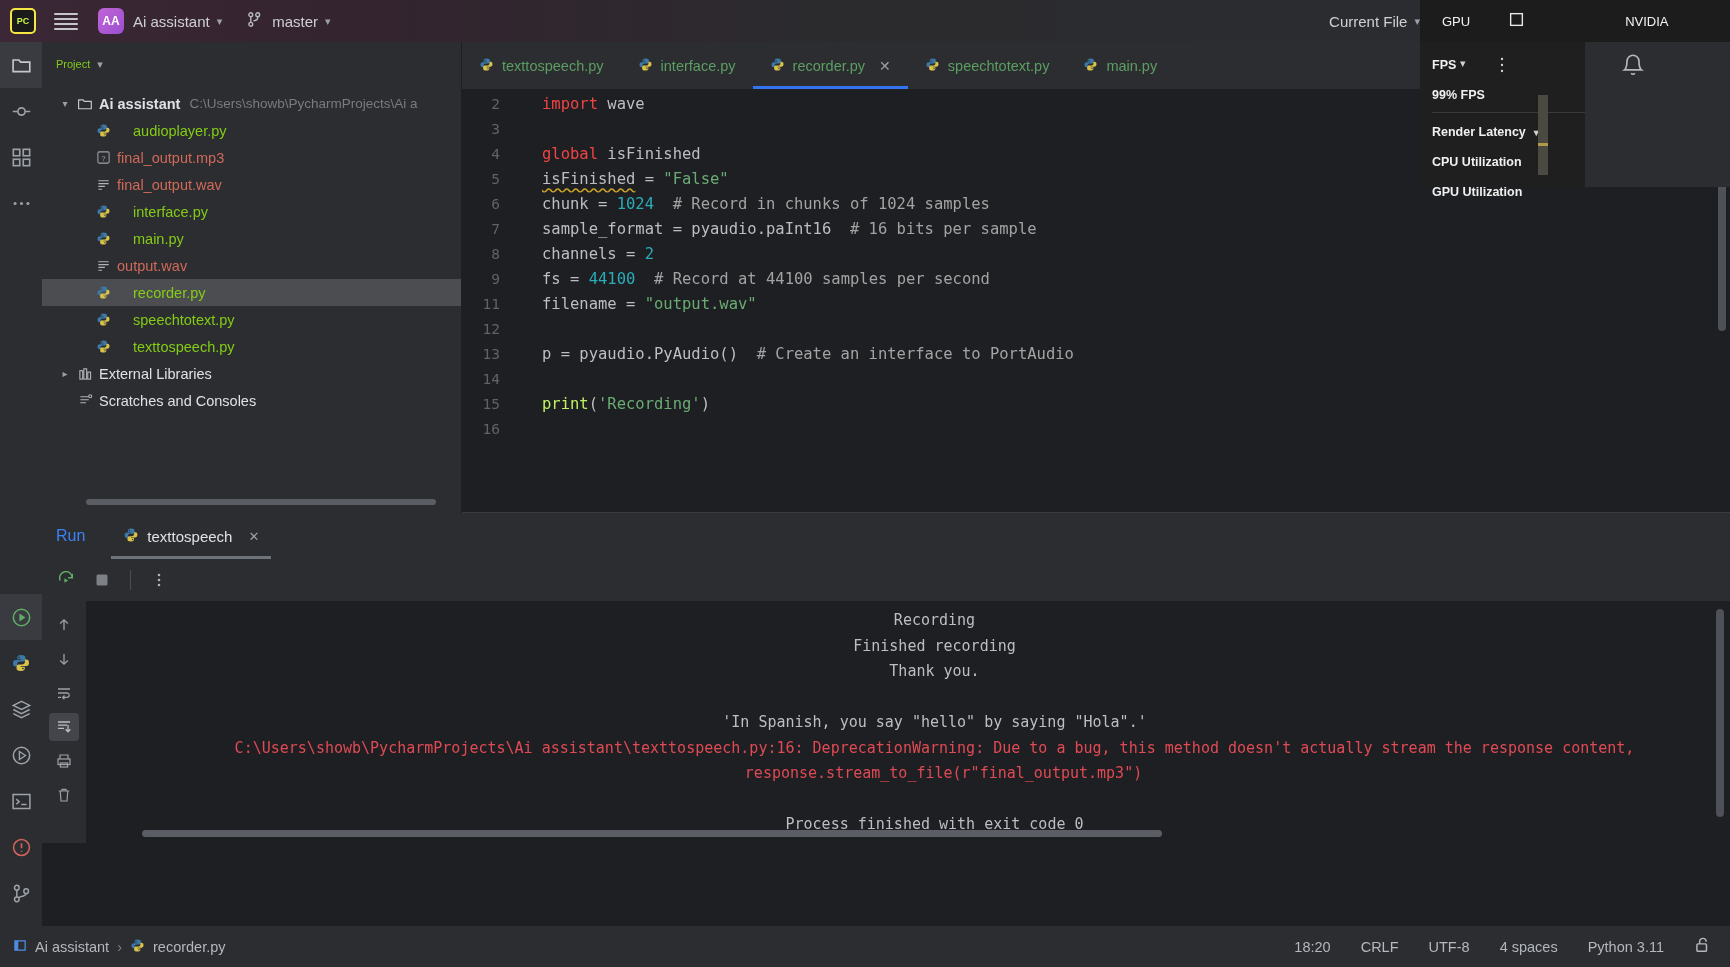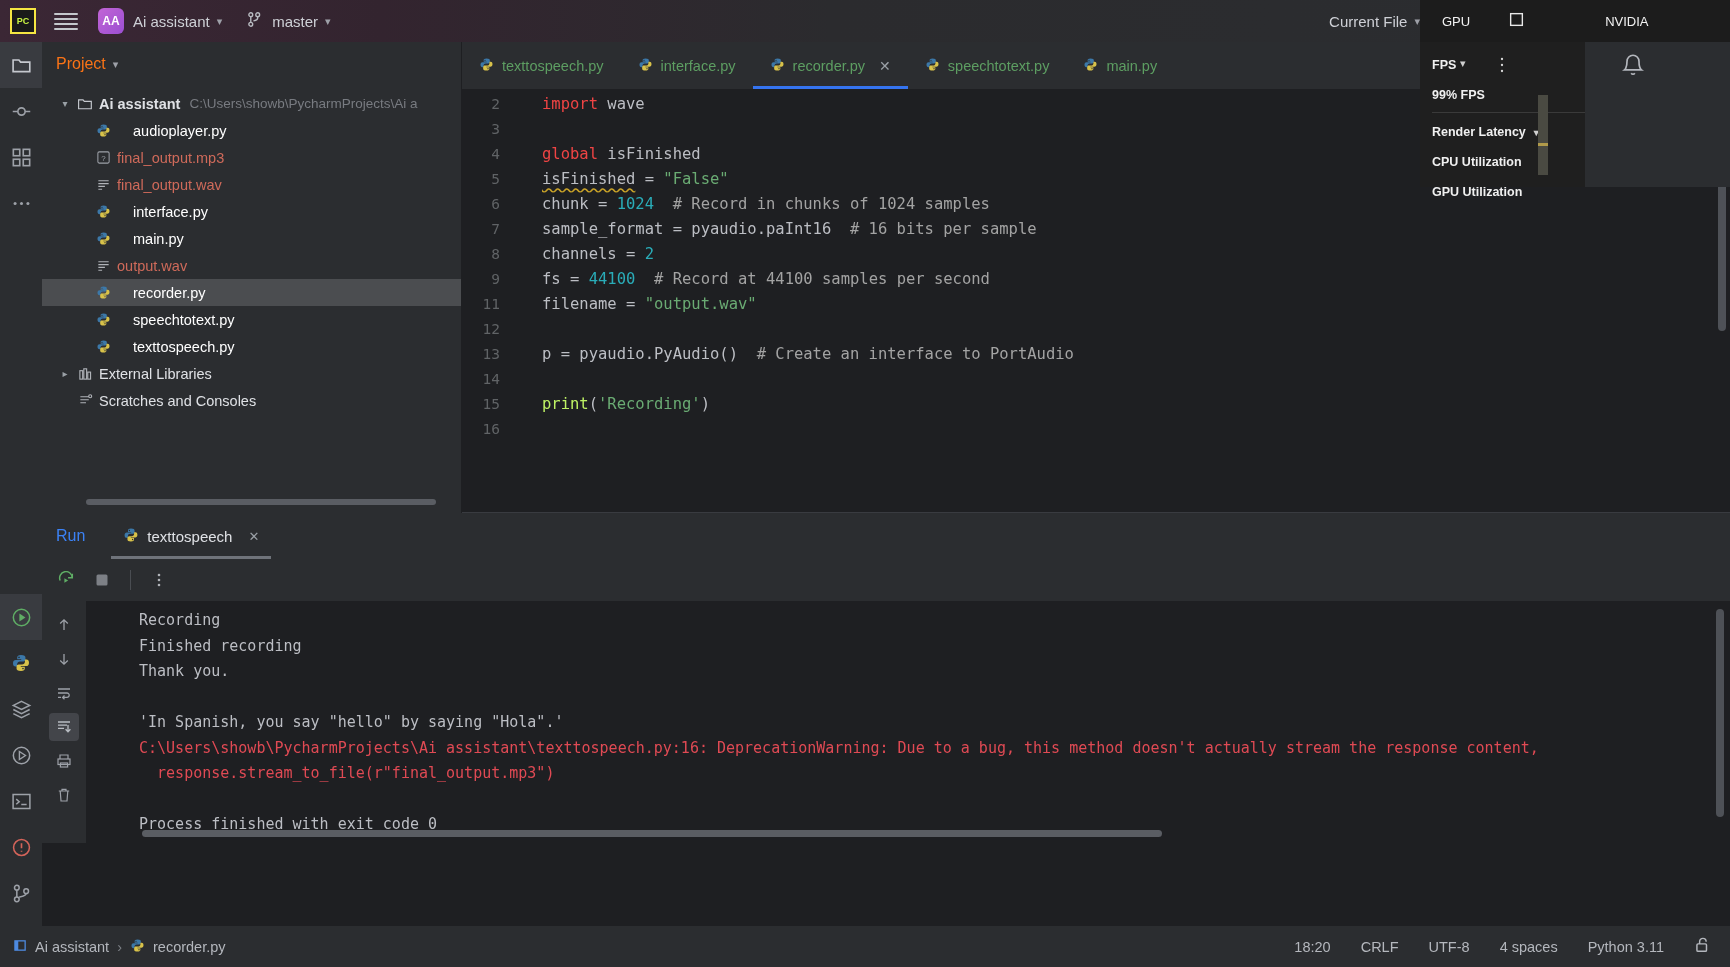--- a/index.html
+++ b/index.html
@@ -12,21 +12,21 @@
   }
   .app { position: relative; width: 1730px; height: 967px; }
 
   
   .titlebar {
     position: absolute; top: 0; left: 0; width: 1730px; height: 42px;
     background: linear-gradient(90deg, #3b2735 0%, #33242f 22%, #2b2b2e 48%, #2b2d30 100%);
     display: flex; align-items: center;
   }
   .pc-logo {
-    margin-left: 10px; width: 26px; height: 26px; border-radius: 0;
+    margin-left: 10px; width: 26px; height: 26px; border-radius: 5px;
     border: 2px solid #f5e642; background: #1a1a1a;
     display: flex; align-items: center; justify-content: center;
     font-size: 9px; font-weight: bold; color: #c8f542;
   }
   .hamburger { margin-left: 18px; width: 24px; height: 24px;
     display: flex; flex-direction: column; justify-content: center; gap: 3px; cursor: pointer; }
   .hamburger i { display: block; height: 2px; background: #c4c7cc; border-radius: 1px; }
   .proj-badge {
     margin-left: 20px; width: 26px; height: 26px; border-radius: 6px;
     background: linear-gradient(135deg,#c264d6,#9b4fd1);
@@ -49,31 +49,31 @@
   .rail-btn { width: 42px; height: 46px; display: flex; align-items: center; justify-content: center; cursor: pointer; }
   .rail-btn.sel { background: #393b40; }
   .rail-bottom { margin-top: auto; display: flex; flex-direction: column; align-items: center; }
 
   
   .project-panel {
     position: absolute; top: 42px; left: 42px; width: 420px; height: 471px;
     background: #2b2d30; border-right: 1px solid #1e1f22;
   }
   .panel-head { height: 44px; display: flex; align-items: center; padding-left: 14px; }
-  .panel-title { font-size: 16px; color: #f97316; }
+  .panel-title { font-size: 11px; color: #84cc16; }
   .tree { padding-top: 4px; font-size: 14.5px; }
   .trow { height: 27px; display: flex; align-items: center; padding-left: 14px; white-space: nowrap; cursor: pointer; }
   .trow.sel { background: #4b4d50; }
   .tw { width: 18px; color: #9aa0a6; font-size: 10px; display: inline-flex; justify-content: center; }
   .tindent { width: 18px; }
   .ticon { width: 22px; display: inline-flex; justify-content: center; align-items: center; }
   .tlabel { margin-left: 3px; }
   .tlabel.bold { font-weight: bold; color: #dfe1e5; }
   .tpath { margin-left: 9px; color: #787b81; font-size: 13.5px; }
-  .green { color: #ffffff; margin-left: 19px; }
+  .green { color: #84cc16; margin-left: 19px; }
   .red { color: #cf6a5a; }
   .plain { color: #dfe1e5; }
   .hscroll {
     position: absolute; left: 44px; bottom: 8px; width: 350px; height: 6px;
     background: #5a5d63; border-radius: 3px;
   }
 
   
   .tabbar {
     position: absolute; top: 42px; left: 462px; width: 1268px; height: 47px;
@@ -145,21 +145,21 @@
     position: absolute; top: 88px; left: 0; width: 44px; height: 242px; background: #2b2d30;
     display: flex; flex-direction: column; align-items: center; padding-top: 10px; gap: 6px;
   }
   .sr-btn { width: 30px; height: 28px; display:flex; align-items:center; justify-content:center; cursor:pointer; border-radius:4px;}
   .sr-btn.sel { background: #43454a; }
   .console {
     position: absolute; top: 88px; left: 44px; width: 1644px; height: 242px;
     background: #1e1f22;
     font-family: "DejaVu Sans Mono", "Liberation Mono", monospace;
     font-size: 15px; line-height: 25.5px; padding: 7px 0 0 53px;
-    overflow: hidden; white-space: pre;
+    overflow: hidden; white-space: pre; text-align: center;
   }
   .out { color: #bcbec4; }
   .err { color: #e04a54; }
   .con-vscroll {
     position: absolute; right: 6px; top: 96px; width: 8px; height: 208px;
     background: #4e5157; border-radius: 4px;
   }
   .con-hscroll {
     position: absolute; left: 100px; bottom: 6px; width: 1020px; height: 7px;
     background: #5a5d63; border-radius: 4px;
@@ -658,21 +658,21 @@
     </span>
   </div>
 
   <div class="nv-top">
     <span style="margin-left:22px">GPU</span>
     <span style="margin-left:38px">
       <svg width="17" height="17" viewBox="0 0 16 16" fill="none" stroke="#e8e8e8" stroke-width="1.3">
           <rect x="2.5" y="2.5" width="11" height="11"></rect>
         </svg>
     </span>
-    <span style="margin-left:80px">NVIDIA</span>
+    <span style="margin-left:100px">NVIDIA</span>
   </div>
 
   <div class="nv-panel">
     <div class="nv-row">
       <span>FPS</span>
     </div>
     <div class="nv-row">
       <span>99% FPS</span>
     </div>
     <div class="nv-div"></div>

